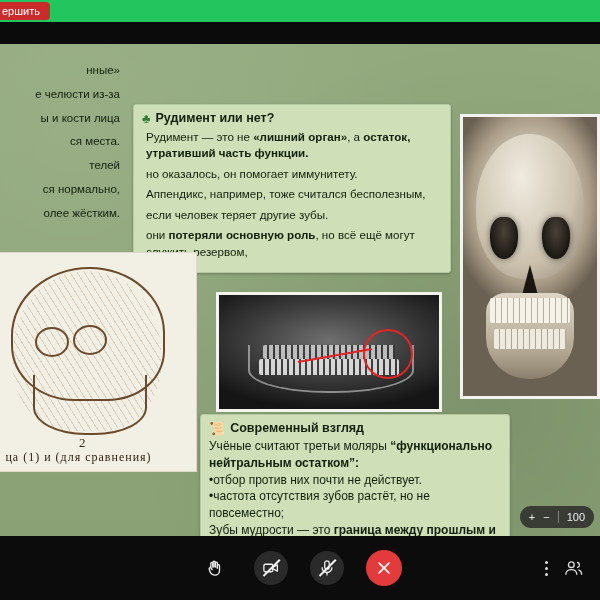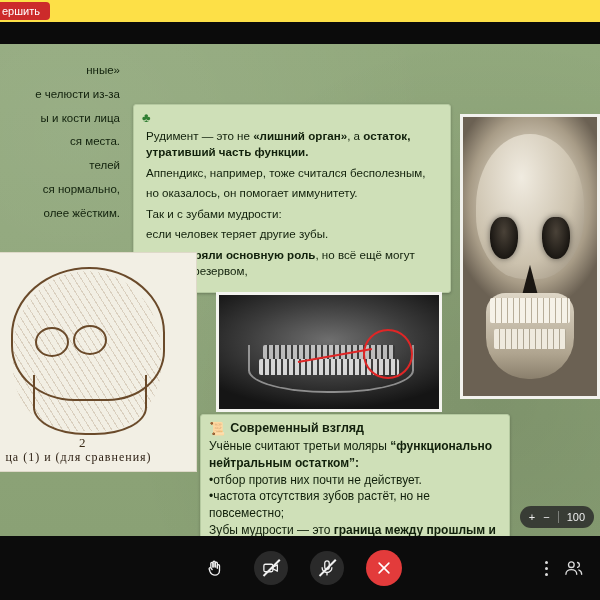--- a/index.html
+++ b/index.html
@@ -20,21 +20,21 @@
     background: #0b0b0b;
     overflow: hidden;
   }
 
   
   .topbar {
     position: absolute;
     top: 0; left: 0;
     width: 600px;
     height: 22px;
-    background: #fde047;
+    background: #22c55e;
   }
   .end-pill {
     position: absolute;
     top: 2px;
     left: -28px;
     height: 18px;
     padding: 0 10px 0 30px;
     background: #cc2b2b;
     color: #fff;
     font-size: 11px;
@@ -456,27 +456,27 @@
         <p>ы и кости лица</p>
         <p>ся места.</p>
         <p>телей</p>
         <p>ся нормально,</p>
         <p>олее жёстким.</p>
       </div>
 
       <div class="card-green">
         <div class="card-title">
           <span class="clover">♣</span>
+          <span>Рудимент или нет?</span>
         </div>
         <p>
           <span>Рудимент — это не </span><b>«лишний орган»</b><span>, а </span><b>остаток, утративший часть функции.</b>
         </p>
+        <p>но оказалось, он помогает иммунитету.</p>
         <p>Аппендикс, например, тоже считался бесполезным,</p>
-        <p>но оказалось, он помогает иммунитету.</p>
-        <p>Так и с зубами мудрости:</p>
         <p>если человек теряет другие зубы.</p>
         <p>
           <span>они </span><b>потеряли основную роль</b><span>, но всё ещё могут служить резервом,</span>
         </p>
       </div>
 
       <div class="skull-photo">
         <div class="cranium"></div>
         <div class="eye l"></div>
         <div class="eye r"></div>

